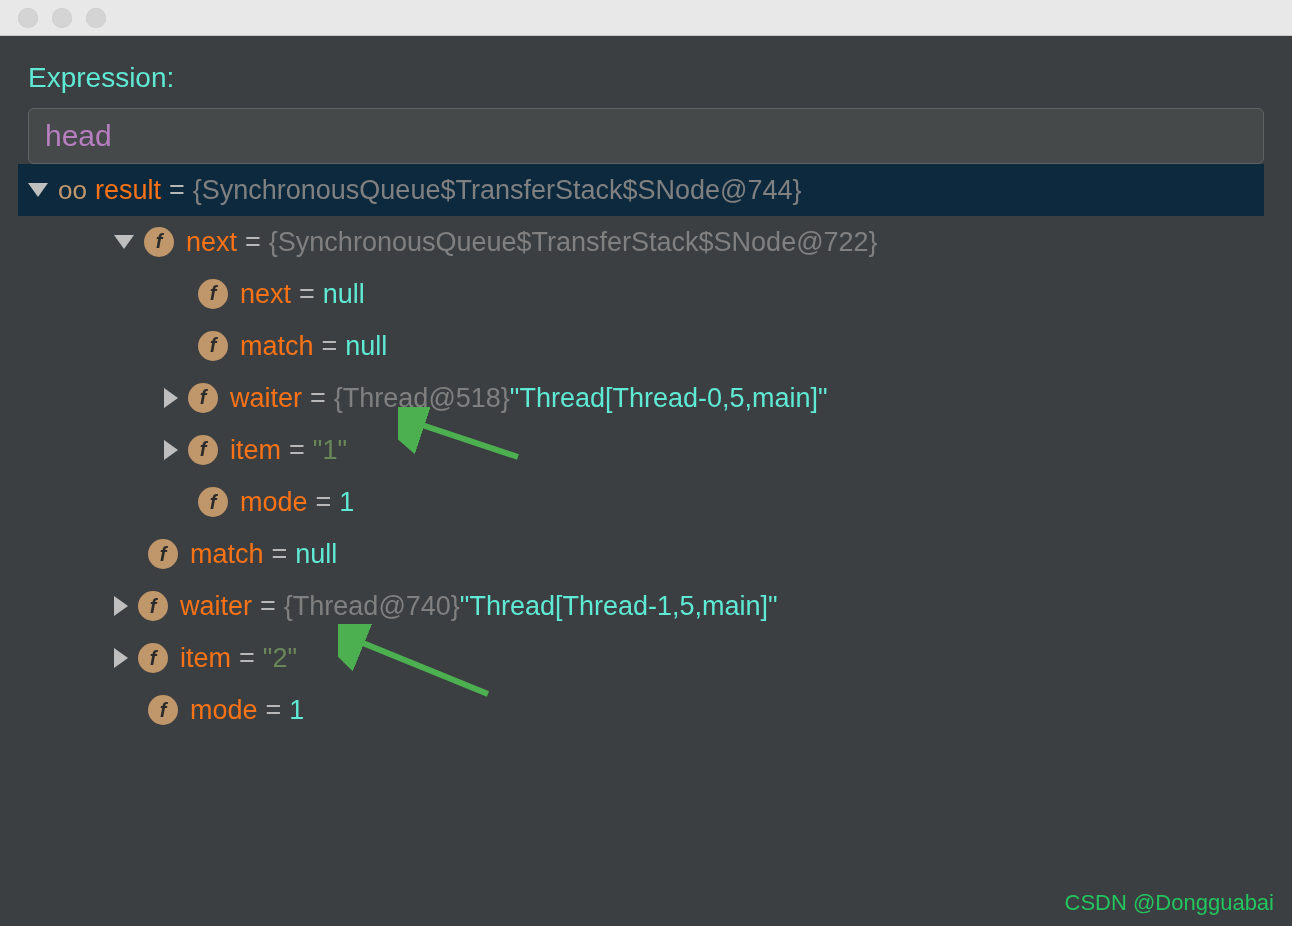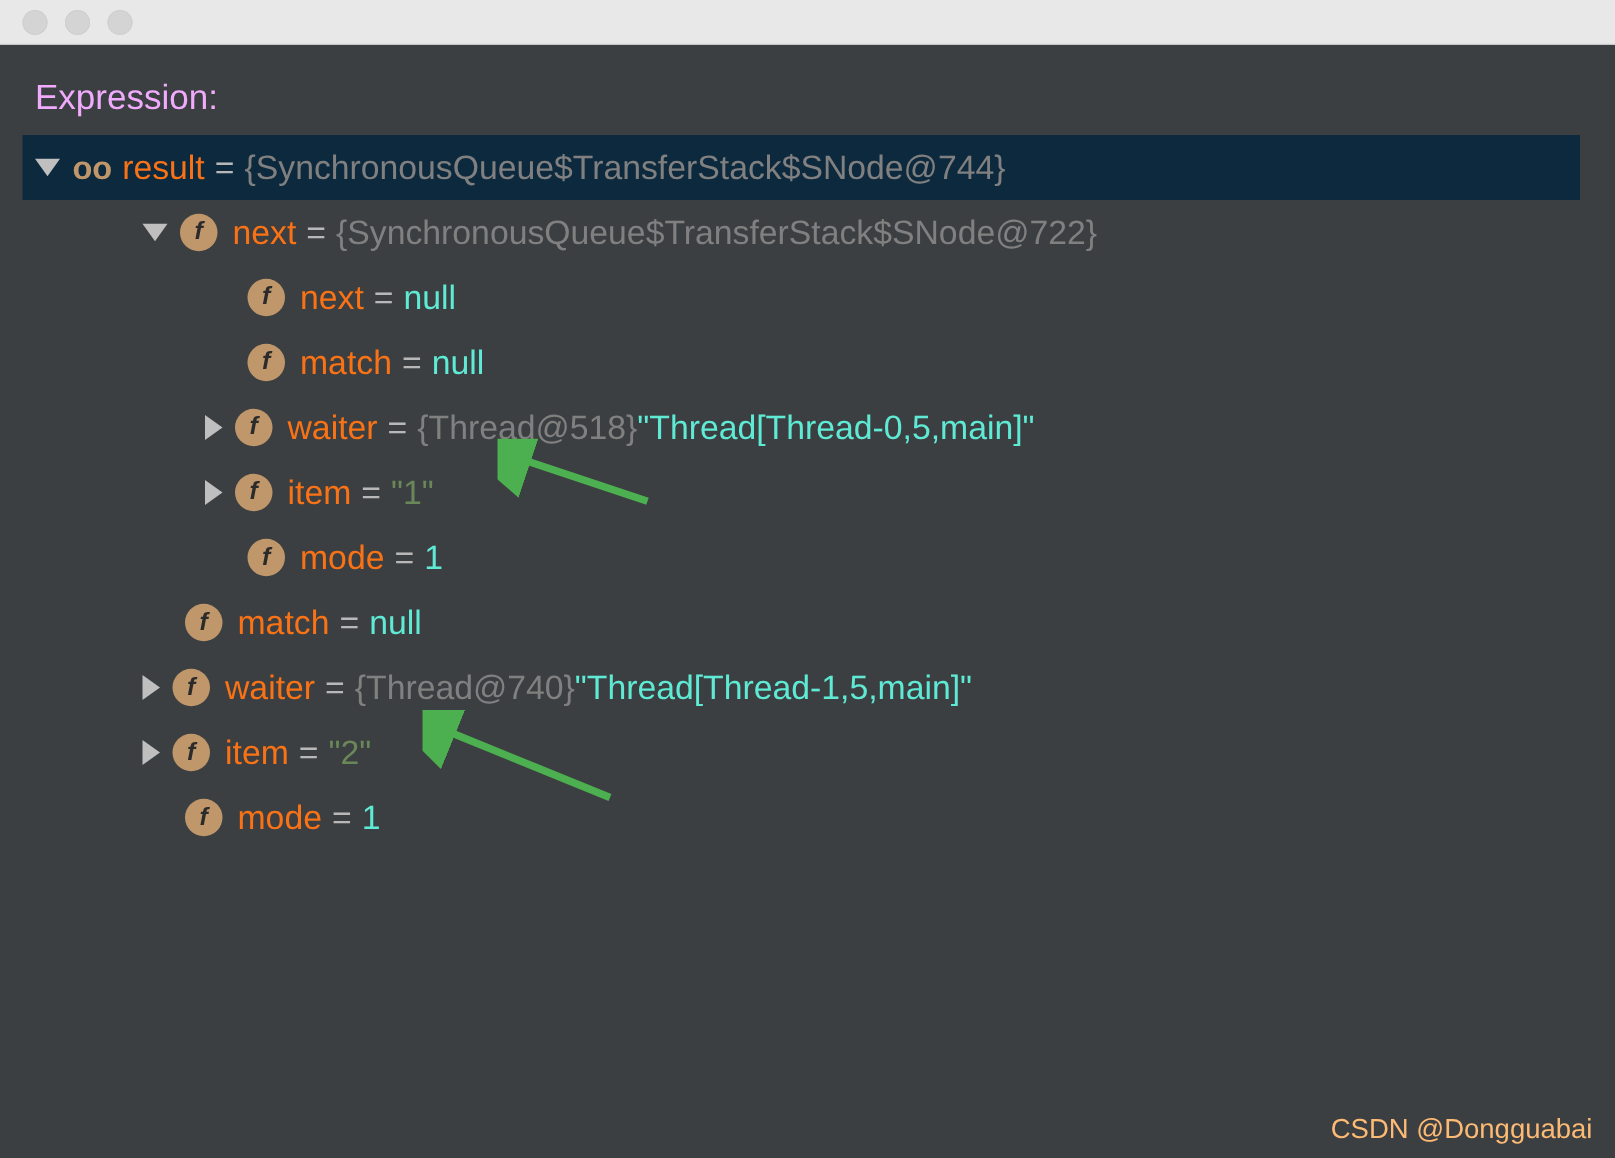--- a/index.html
+++ b/index.html
@@ -24,21 +24,21 @@
     width: 20px; height: 20px; border-radius: 50%;
     background: #d4d4d4;
     box-shadow: inset 0 0 1px rgba(0,0,0,0.15);
   }
   .content {
     padding: 26px 28px 10px 28px;
     color: #bbbbbb;
   }
   .label {
     font-size: 28px;
-    color: #f0abfc;
+    color: #5eead4;
     margin-bottom: 14px;
   }
   .expr-input {
     width: 100%;
     background: #45494a;
     border: 1px solid #5e6364;
     border-radius: 6px;
     padding: 10px 16px;
     font-size: 30px;
     color: #b77fbf;
@@ -68,52 +68,53 @@
     border-top: 14px solid #bfbfbf;
   }
   .tri.closed {
     border-top: 10px solid transparent;
     border-bottom: 10px solid transparent;
     border-left: 14px solid #bfbfbf;
   }
   .tri-spacer { display:inline-block; width:24px; margin-right:10px; }
   .glasses {
     display:inline-flex; align-items:center; margin-right:8px;
-    color:#c0976a; font-weight:bold; font-size:26px;
+    color:#c0976a; font-weight:normal; font-size:26px;
   }
   .f-badge {
     display:inline-flex; align-items:center; justify-content:center;
     width:30px; height:30px; border-radius:50%;
     background:#c0976a; color:#2b2b2b;
     font-size:20px; font-weight:bold; font-style:italic;
     margin-right:12px;
     flex:0 0 30px;
   }
   .name { color:#f97316; }
   .eq { color:#b8b8b8; margin:0 8px; }
   .val-dim { color:#808080;text-align:center; }
   .val-lit { color:#5eead4; }
   .val-str { color:#6a8759; }
   .watermark {
     position:absolute; right:18px; bottom:10px;
-    color:#fdba74; font-size:22px; font-family: sans-serif;
+    color:#22c55e; font-size:22px; font-family: sans-serif;
   }
   .arrow-svg { position:absolute; pointer-events:none; }
 </style>
 </head>
 <body>
 
 <div class="titlebar">
   <div class="traffic-light"></div>
   <div class="traffic-light"></div>
   <div class="traffic-light"></div>
 </div>
 
 <div class="content">
   <div class="label">Expression:</div>
+  <input class="expr-input" value="head" style="">
 
 
   <div class="tree">
 
     <div class="row sel">
       <span class="tri open"></span>
       <span class="glasses">oo</span>
       <span class="name">result</span>
       <span class="eq">=</span>
       <span class="val-dim">{SynchronousQueue$TransferStack$SNode@744}</span>

